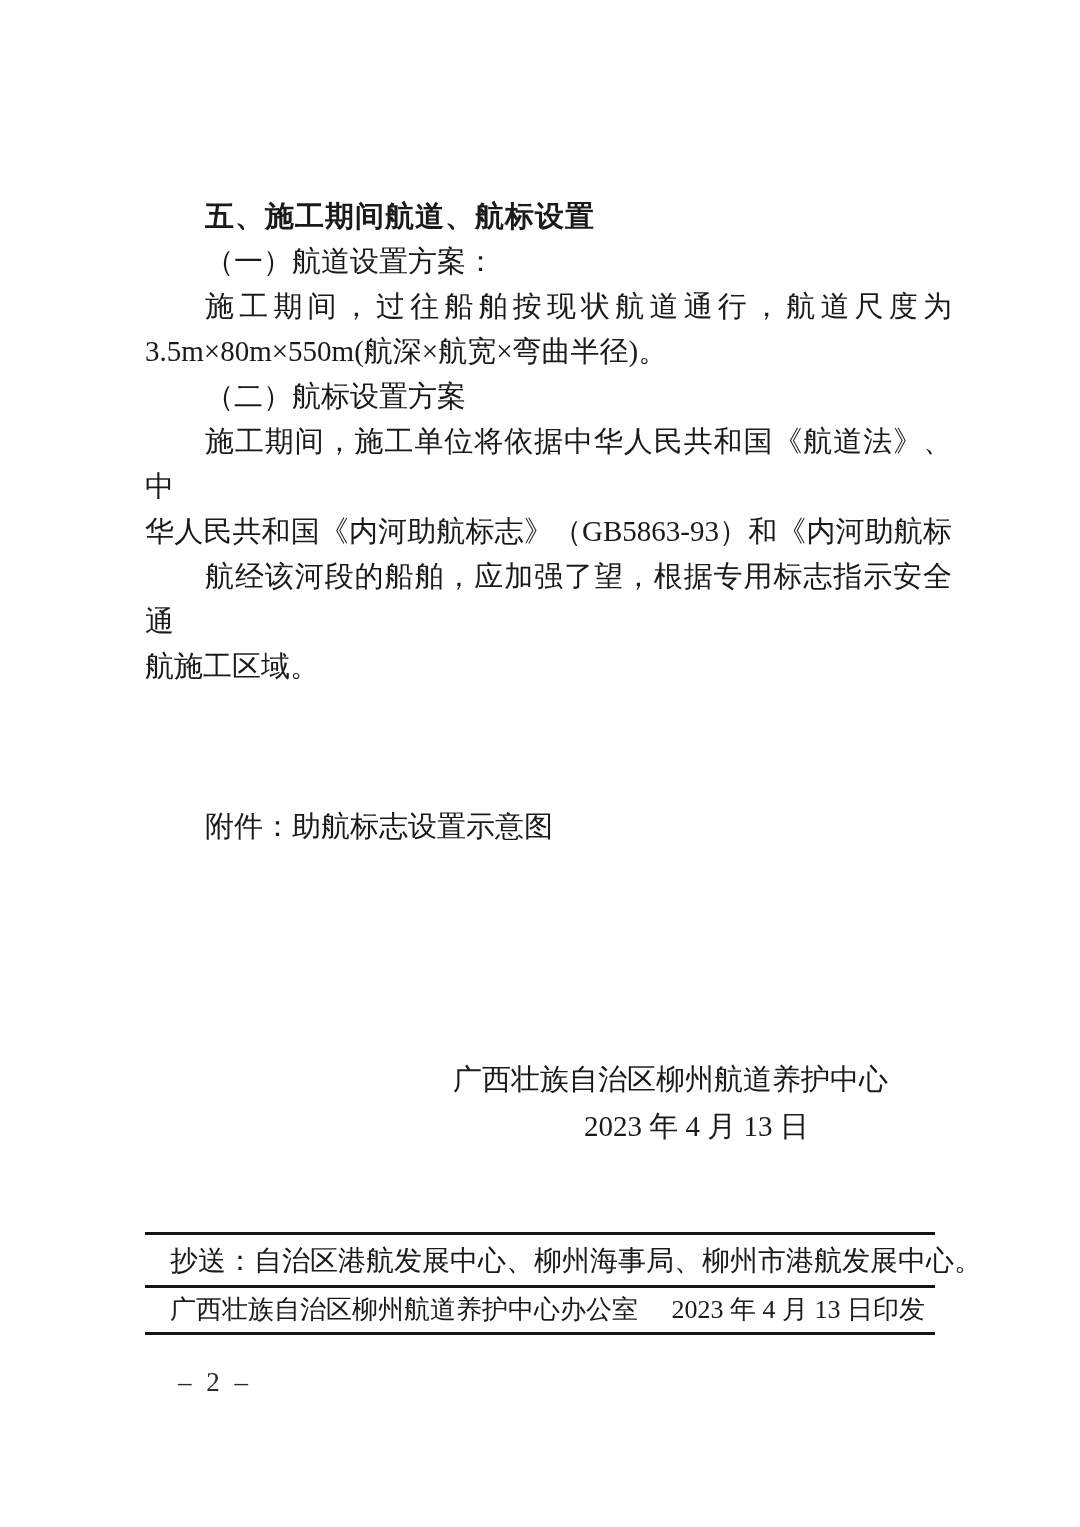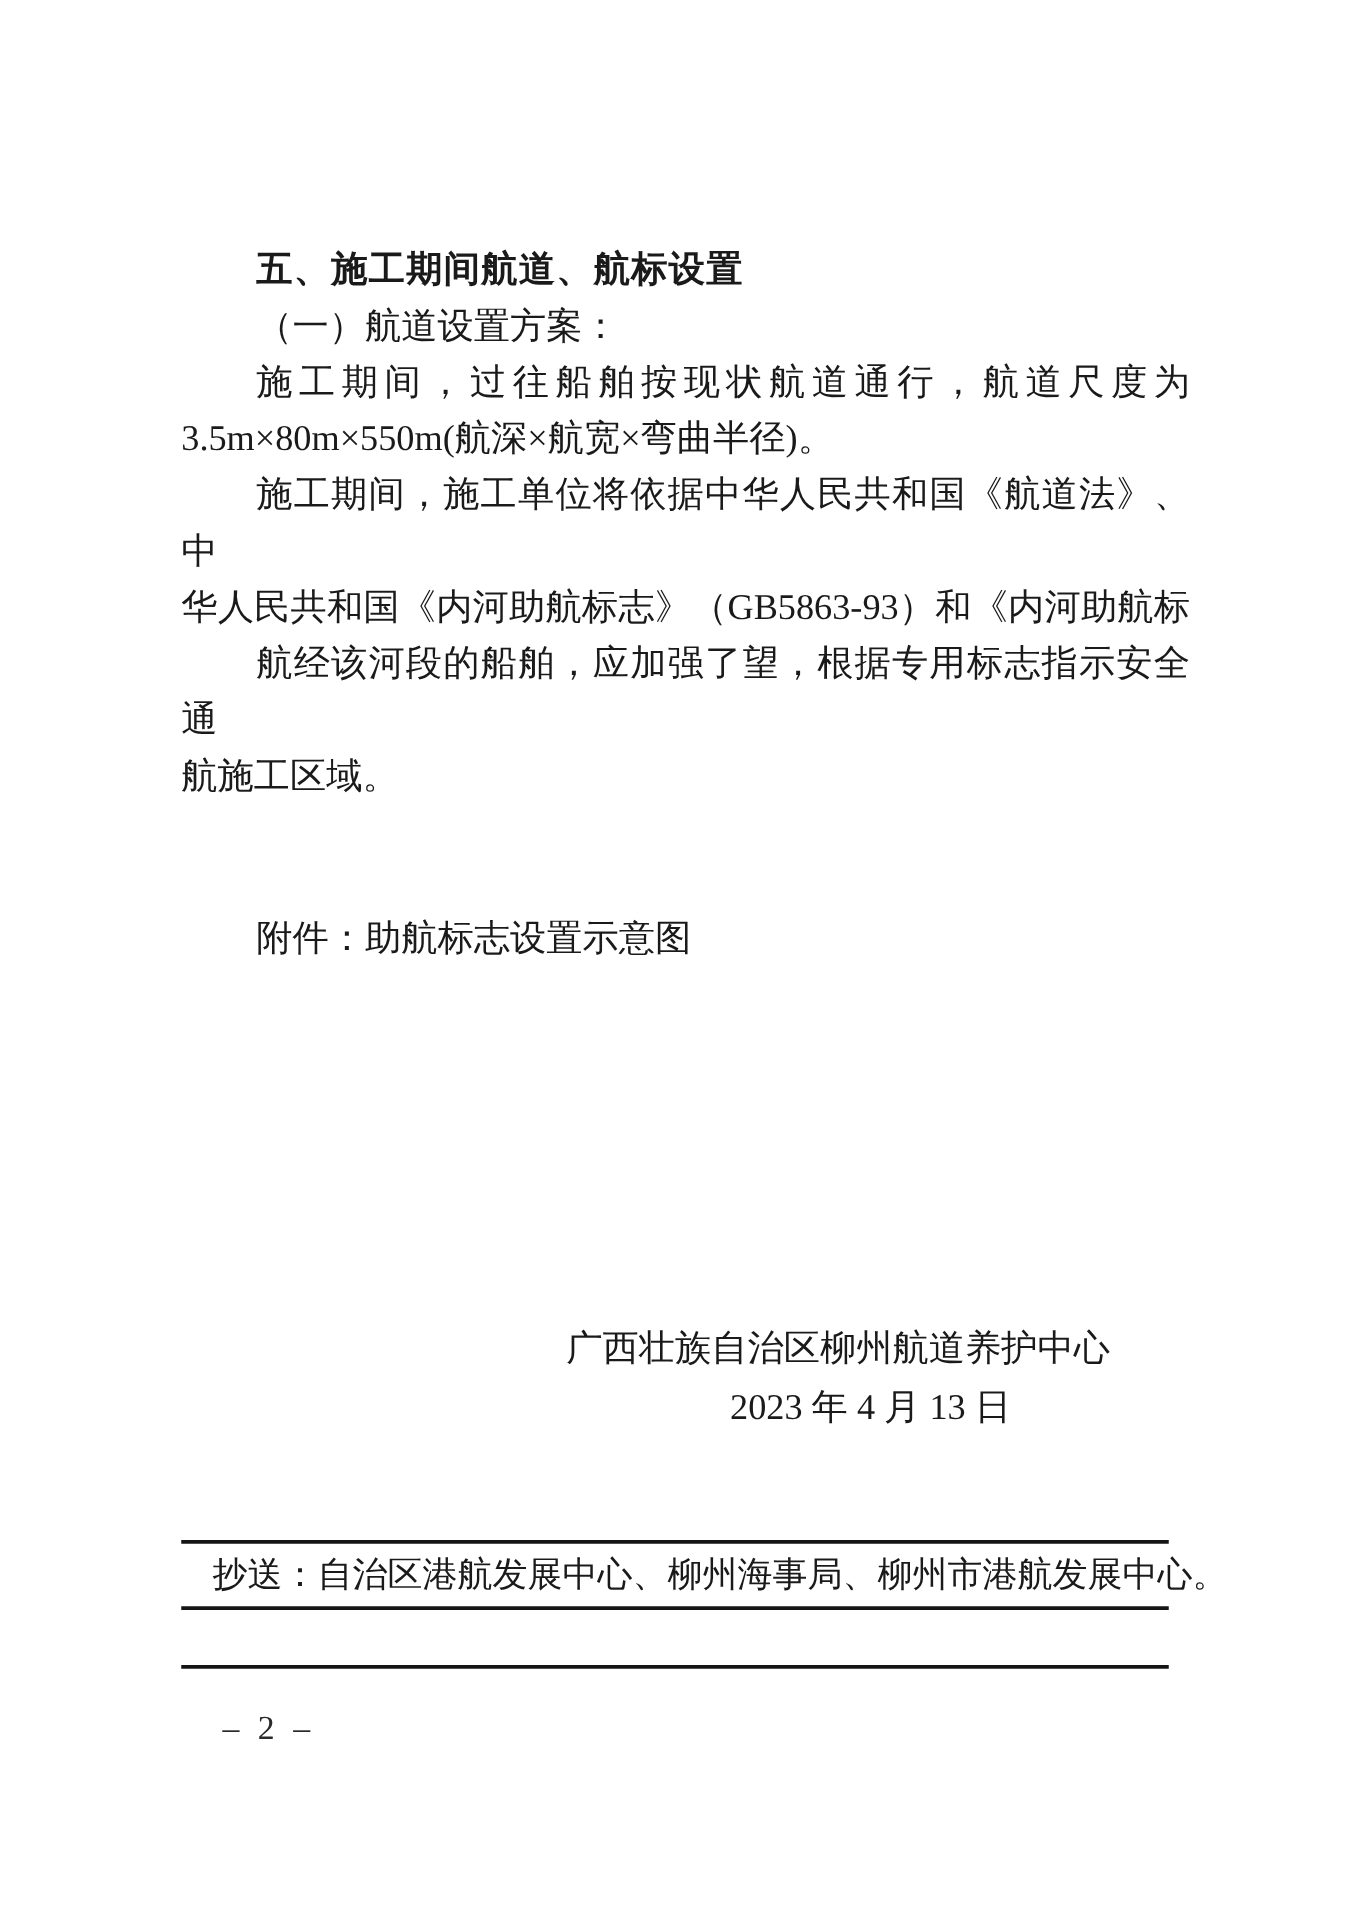--- a/index.html
+++ b/index.html
@@ -33,21 +33,21 @@
     text-align: justify;
     text-align-last: justify;
     text-justify: inter-character;
   }
   .line.heading {
     font-family: "Liberation Sans", "DejaVu Sans", sans-serif;
     font-weight: 700;
     letter-spacing: 1px;
   }
   .attachment-line {
-    margin-top: 85px;
+    margin-top: 115px;
     text-indent: 60px;
   }
   
   .sig-org {
     position: absolute;
     left: 453px;
     top: 1057px;
     font-size: 29px;
     line-height: 45px;
     white-space: nowrap;
@@ -109,30 +109,35 @@
 </head>
 <body>
 
 <div class="page">
 
   <div class="doc-body">
     <div class="line heading indent">五、施工期间航道、航标设置</div>
     <div class="line indent">（一）航道设置方案：</div>
     <div class="line indent just">施工期间，过往船舶按现状航道通行，航道尺度为</div>
     <div class="line">3.5m×80m×550m(航深×航宽×弯曲半径)。</div>
+    <div class="line indent">（二）航标设置方案</div>
     <div class="line indent just">施工期间，施工单位将依据中华人民共和国《航道法》、中</div>
     <div class="line just">华人民共和国《内河助航标志》（GB5863-93）和《内河助航标</div>
     <div class="line indent just">航经该河段的船舶，应加强了望，根据专用标志指示安全通</div>
     <div class="line">航施工区域。</div>
     <div class="line attachment-line">附件：助航标志设置示意图</div>
   </div>
 
   <div class="sig-org">广西壮族自治区柳州航道养护中心</div>
   <div class="sig-date">2023 年 4 月 13 日</div>
 
   <div class="rule rule-1"></div>
   <div class="footer-cc">抄送：自治区港航发展中心、柳州海事局、柳州市港航发展中心。</div>
   <div class="rule rule-2"></div>
+  <div class="footer-issuer-row">
+    <span>广西壮族自治区柳州航道养护中心办公室</span>
+    <span>2023 年 4 月 13 日印发</span>
+  </div>
   <div class="rule rule-3"></div>
 
   <div class="page-number">– 2 –</div>
 
 </div>
 
 </body></html>

